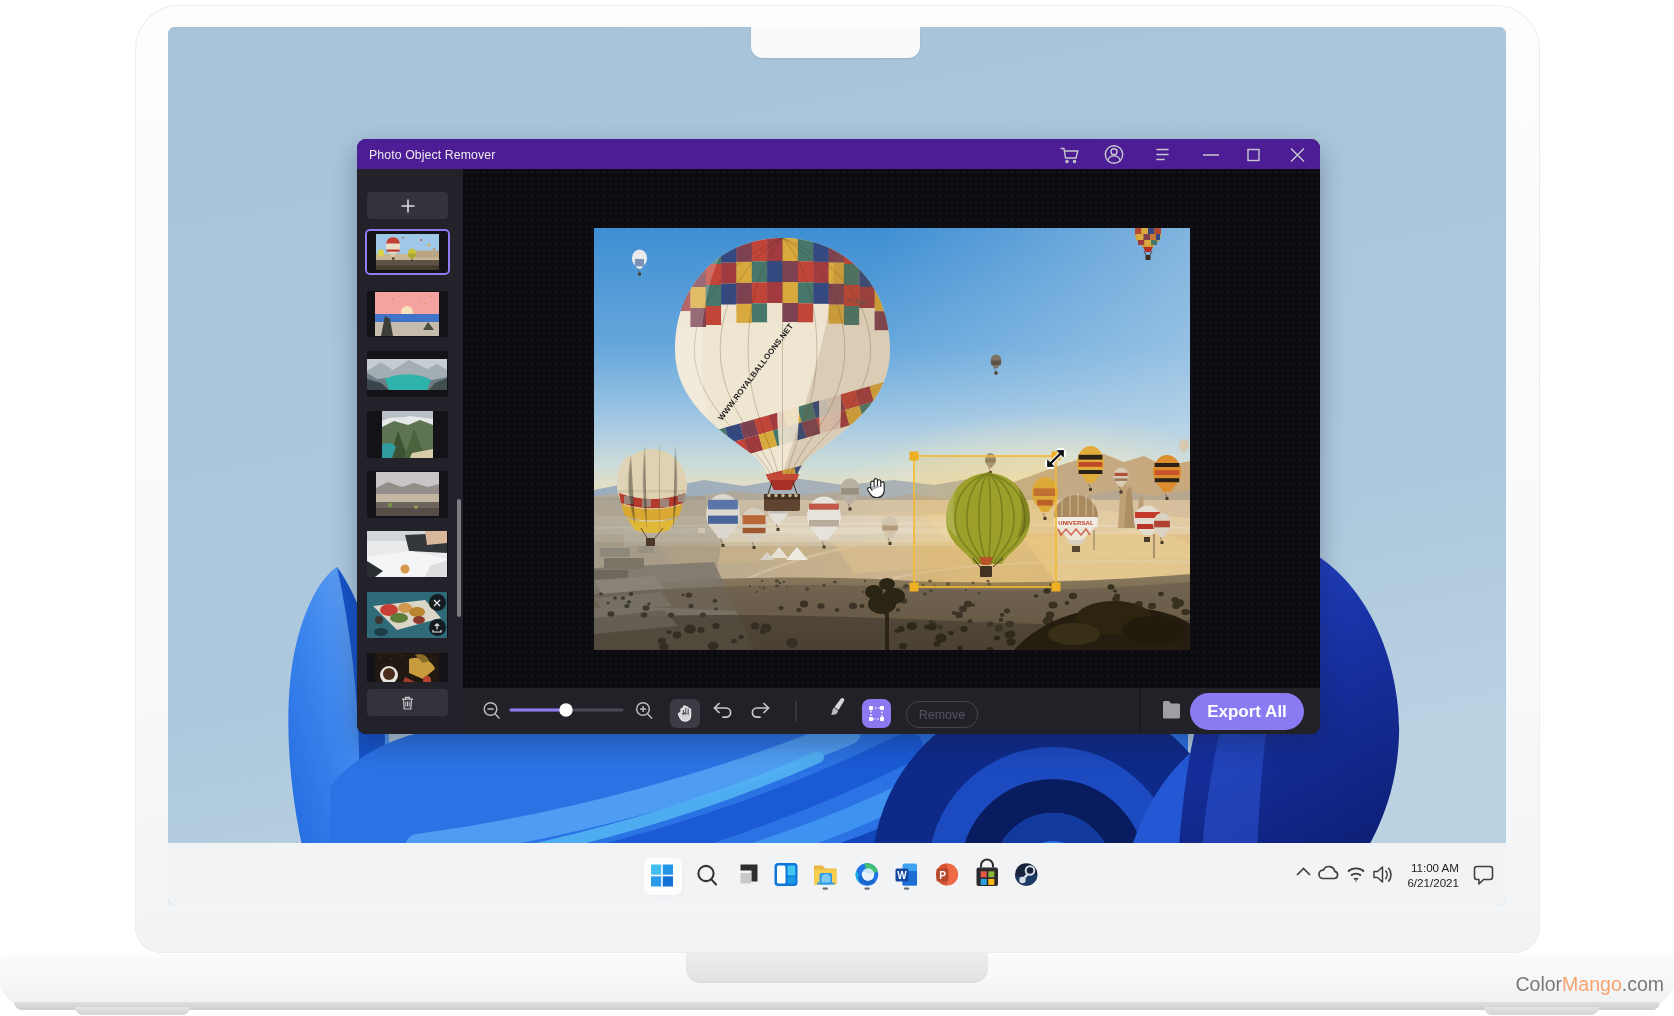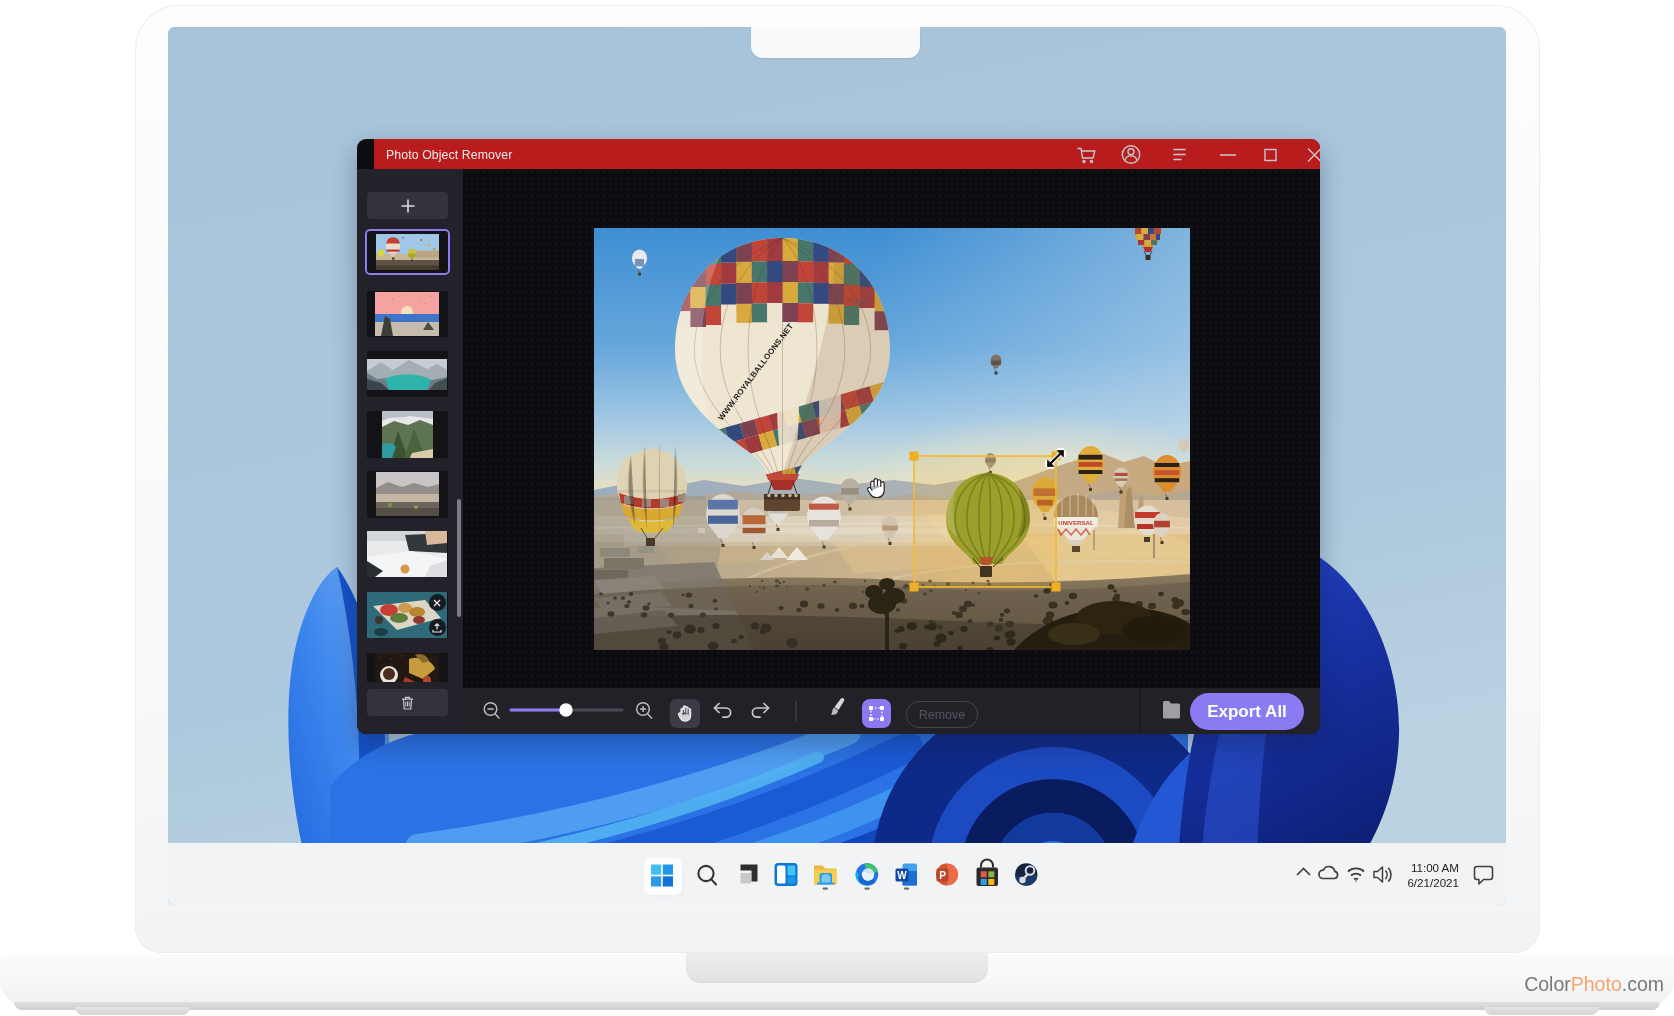--- a/index.html
+++ b/index.html
@@ -22,21 +22,21 @@
   #groove{left:686px;top:952px;width:302px;height:31px;background:linear-gradient(180deg,#ebedee,#e0e2e4);
           border-radius:0 0 15px 15px;box-shadow:inset 0 -1px 2px rgba(0,0,0,0.05);}
   #baseedge{left:14px;top:1002px;width:1646px;height:8px;background:linear-gradient(180deg,#dfe0e2,#cccdcf);
             border-radius:0 0 12px 12px;}
   .foot{top:1007px;height:8px;background:linear-gradient(180deg,#e2e3e5,#d2d3d5);border-radius:0 0 9px 9px;}
   #cmango{right:10px;top:973px;font-size:19.5px;color:#77797b;}
   #cmango b{color:#f8a26e;font-weight:normal;}
   
   #appwin{left:189px;top:112px;width:963px;height:595px;border-radius:9px;overflow:hidden;
           background:#0d0c10;box-shadow:0 10px 26px rgba(20,30,60,0.33);}
-  #titlebar{left:17px;top:0;width:963px;height:30px;background:#b91c1c;}
+  #titlebar{left:0;top:0;width:963px;height:30px;background:#4c1d95;}
   #apptitle{left:12px;top:8.5px;font-size:12.3px;color:#eceaee;letter-spacing:0.1px;}
   #sidebar{left:0;top:30px;width:106px;height:565px;background:#232129;}
   #canvas{left:106px;top:30px;width:857px;height:519px;background:#0c0b0f;
      background-image:radial-gradient(circle,#17161c 0.9px,transparent 1.1px);background-size:6px 6px;}
   #toolbar{left:106px;top:549px;width:857px;height:58px;background:#232128;}
   
   .sbtn{left:10px;width:81px;height:27px;background:#34323a;border-radius:4px;
         display:flex;align-items:center;justify-content:center;}
   .thumb{left:9.5px;width:81px;background:#131216;overflow:hidden;display:flex;
          align-items:center;justify-content:center;}
@@ -981,13 +981,13 @@
               <rect x="1" y="12" width="4" height="4" rx="0.8"></rect>
               <rect x="12" y="12" width="4" height="4" rx="0.8"></rect>
             </g>
           </svg>
         </div>
         <div class="abs" id="removebtn">Remove</div>
         <div class="abs" id="exportbtn">Export All</div>
       </div>
     </div>
   </div>
-  <div class="abs" id="cmango">Color<b>Photo</b>.com</div>
+  <div class="abs" id="cmango">Color<b>Mango</b>.com</div>
 
 </body></html>

